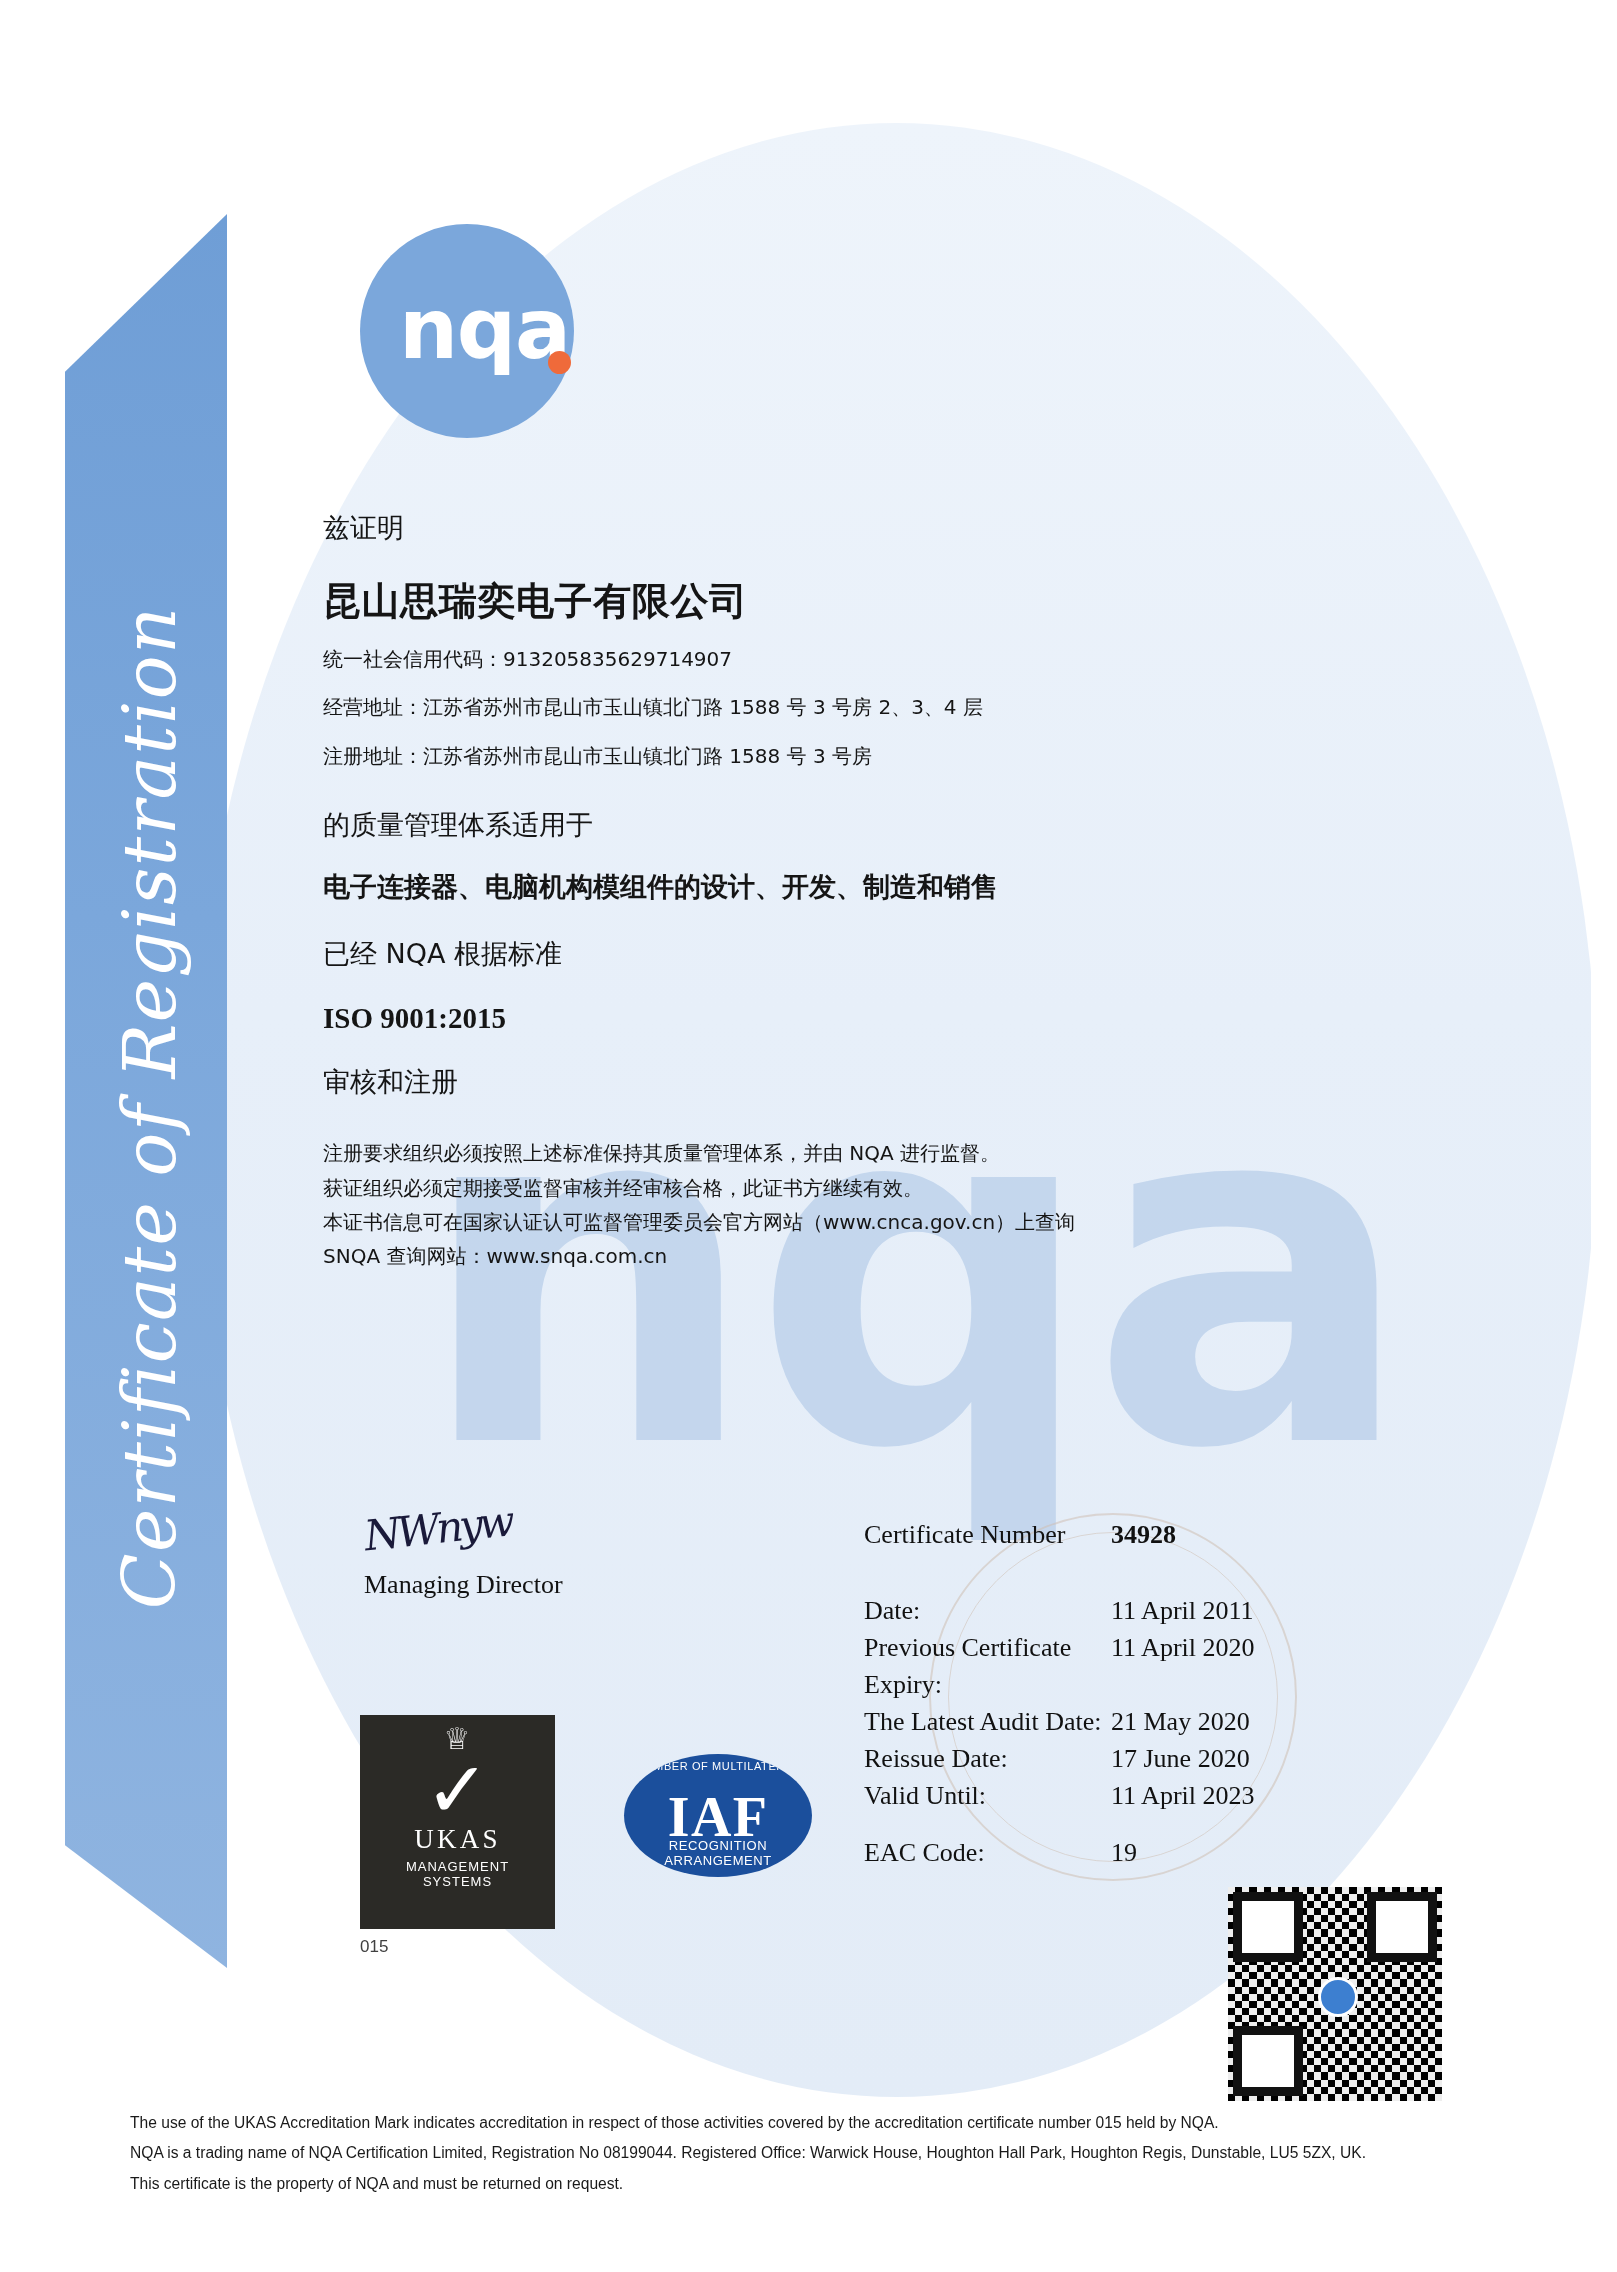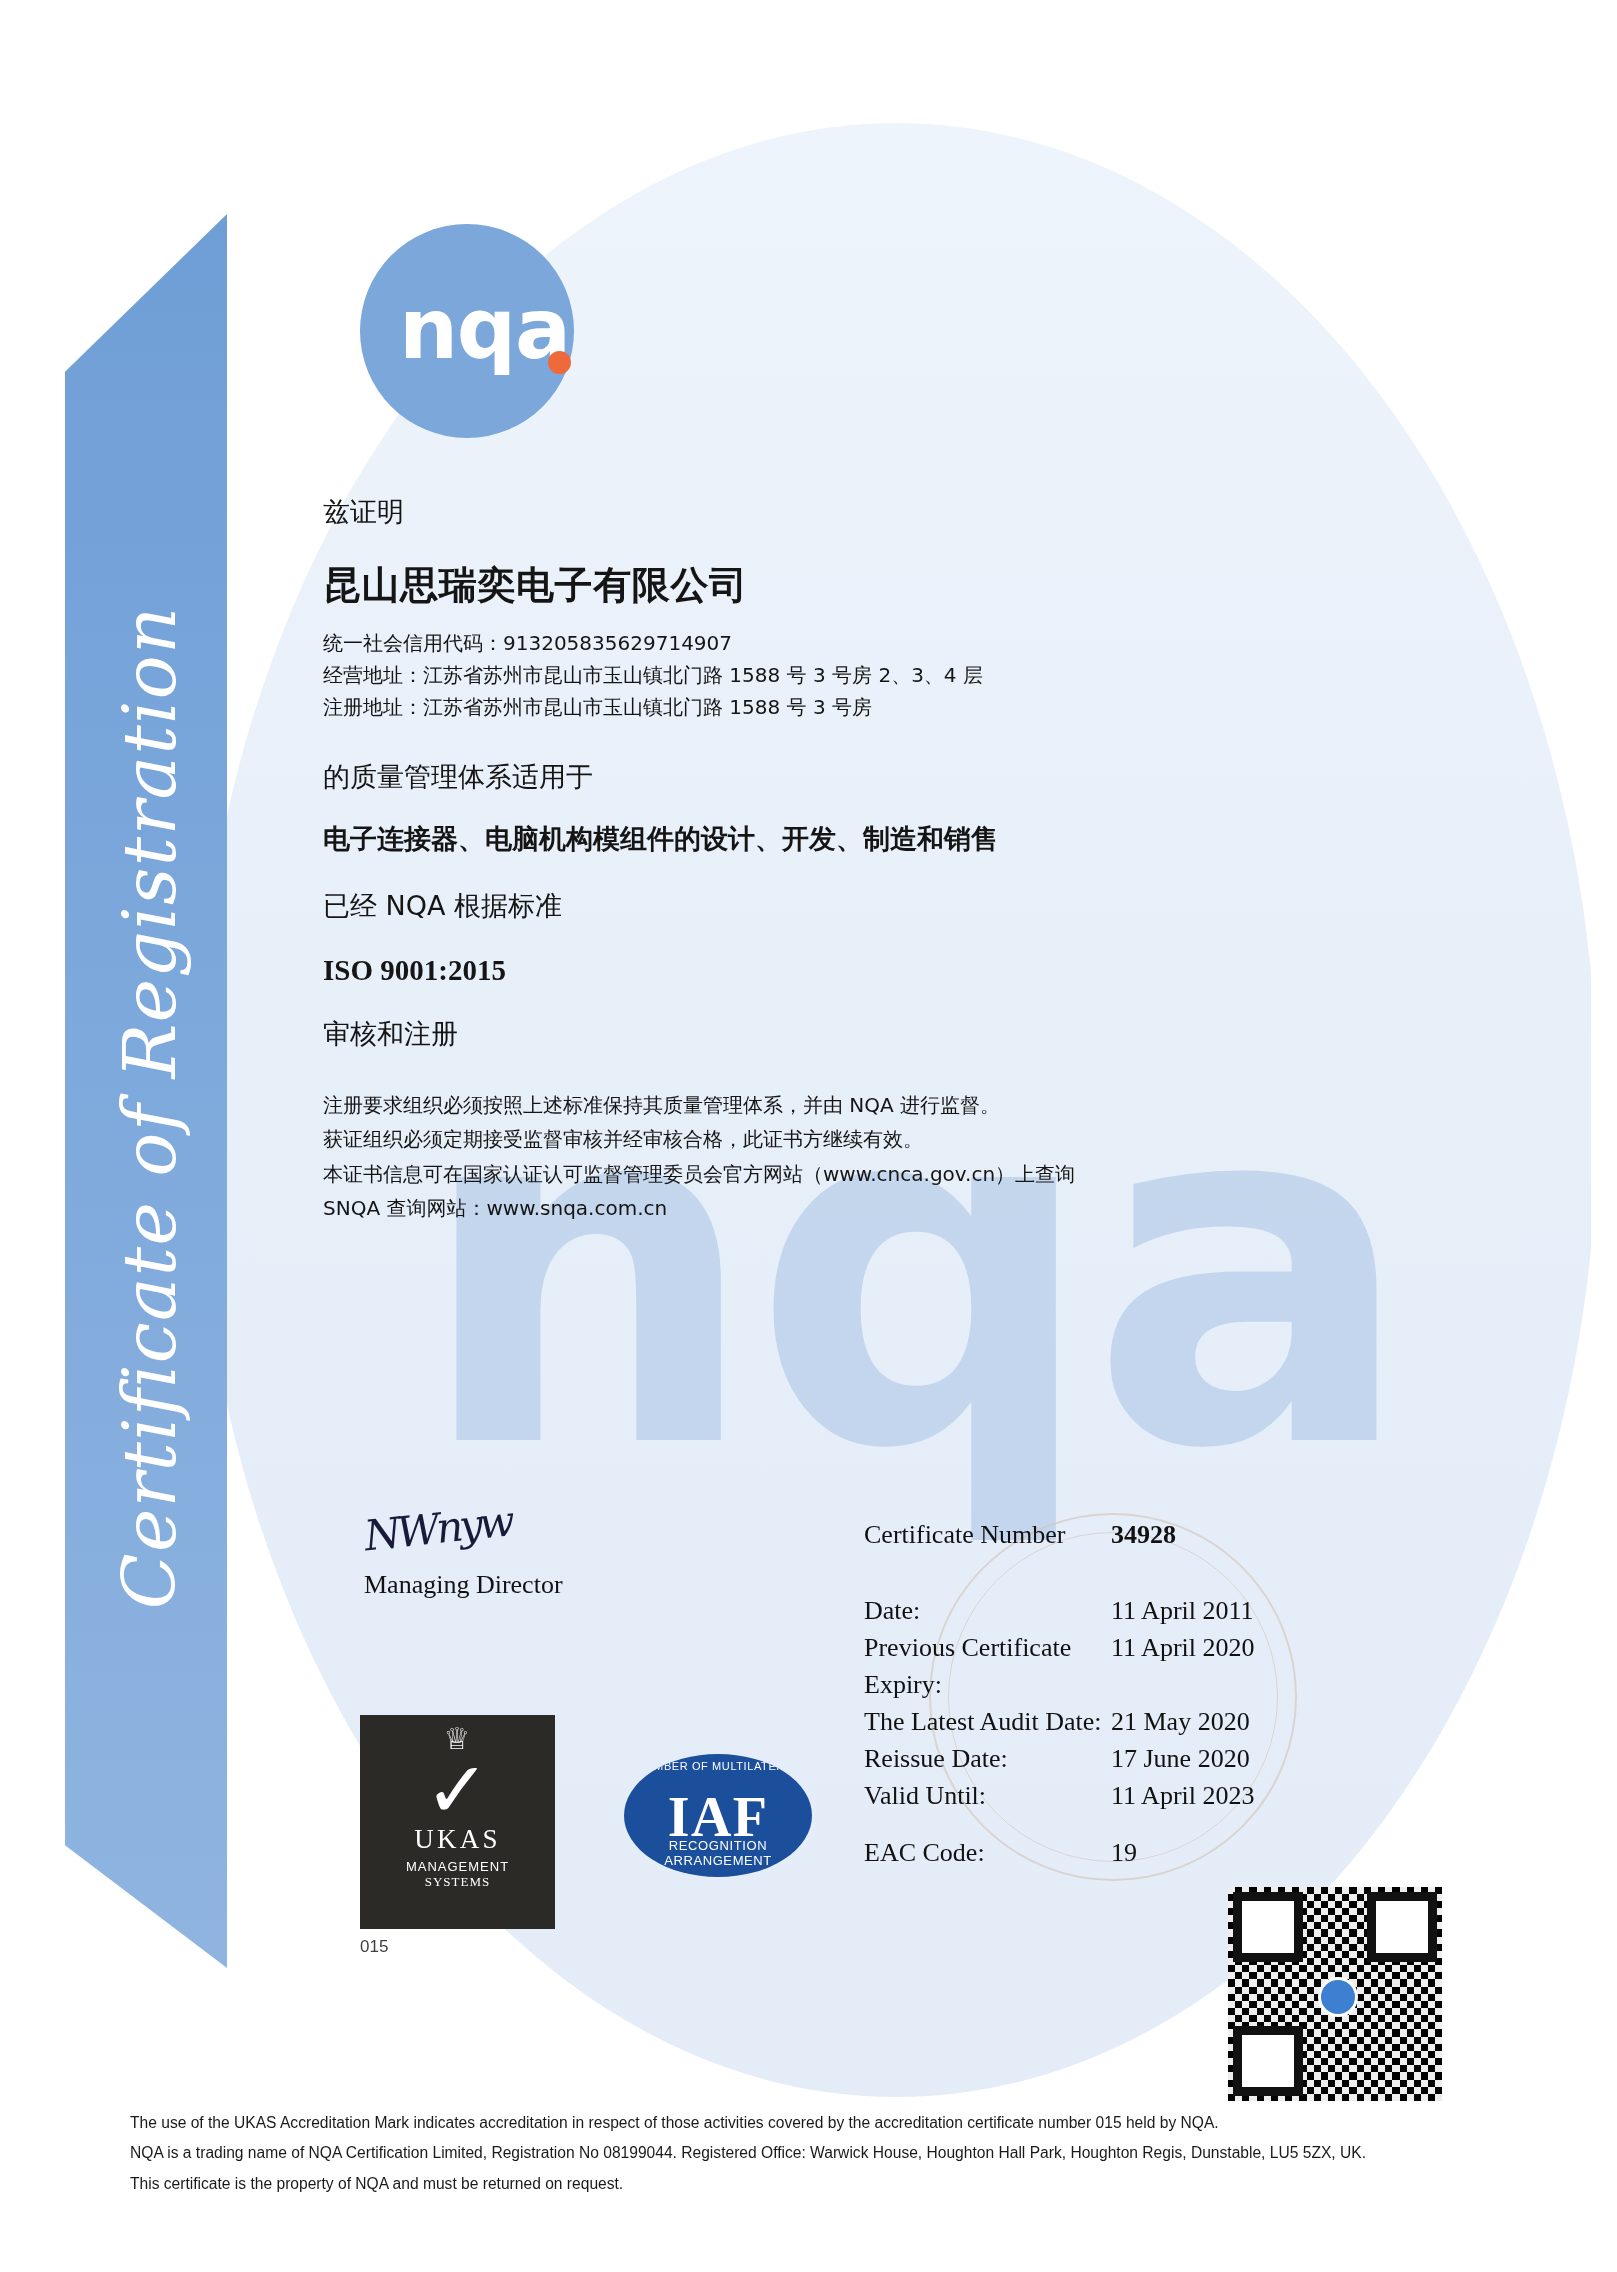--- a/index.html
+++ b/index.html
@@ -142,20 +142,21 @@
   
   .content {
     position: absolute;
     left: 323px;
     top: 494px;
     width: 1039px;
     color: #151515;
   }
   .cn {
     font-family: "DejaVu Sans", sans-serif;
+    margin-top: 16px;
   }
   .line-intro {
     font-size: 27px;
     margin-bottom: 30px;
   }
   .org-name {
     font-size: 38px;
     font-weight: 700;
     letter-spacing: 0.6px;
     margin-bottom: 15.6px;
@@ -268,21 +269,21 @@
   }
   .ukas .u2 {
     font-size: 13px;
     letter-spacing: 1px;
     font-family: "Liberation Sans", sans-serif;
     margin-top: 3.9px;
   }
   .ukas .u3 {
     font-size: 13px;
     letter-spacing: 1px;
-    font-family: Liberation Serif, serif;
+    font-family: Liberation Sans, sans-serif;
   }
   .ukas-num {
     position: absolute;
     left: 360px;
     top: 1937px;
     width: 195px;
     text-align: left;
     font-size: 17px;
     font-family: "Liberation Sans", sans-serif;
     color: #404040;

